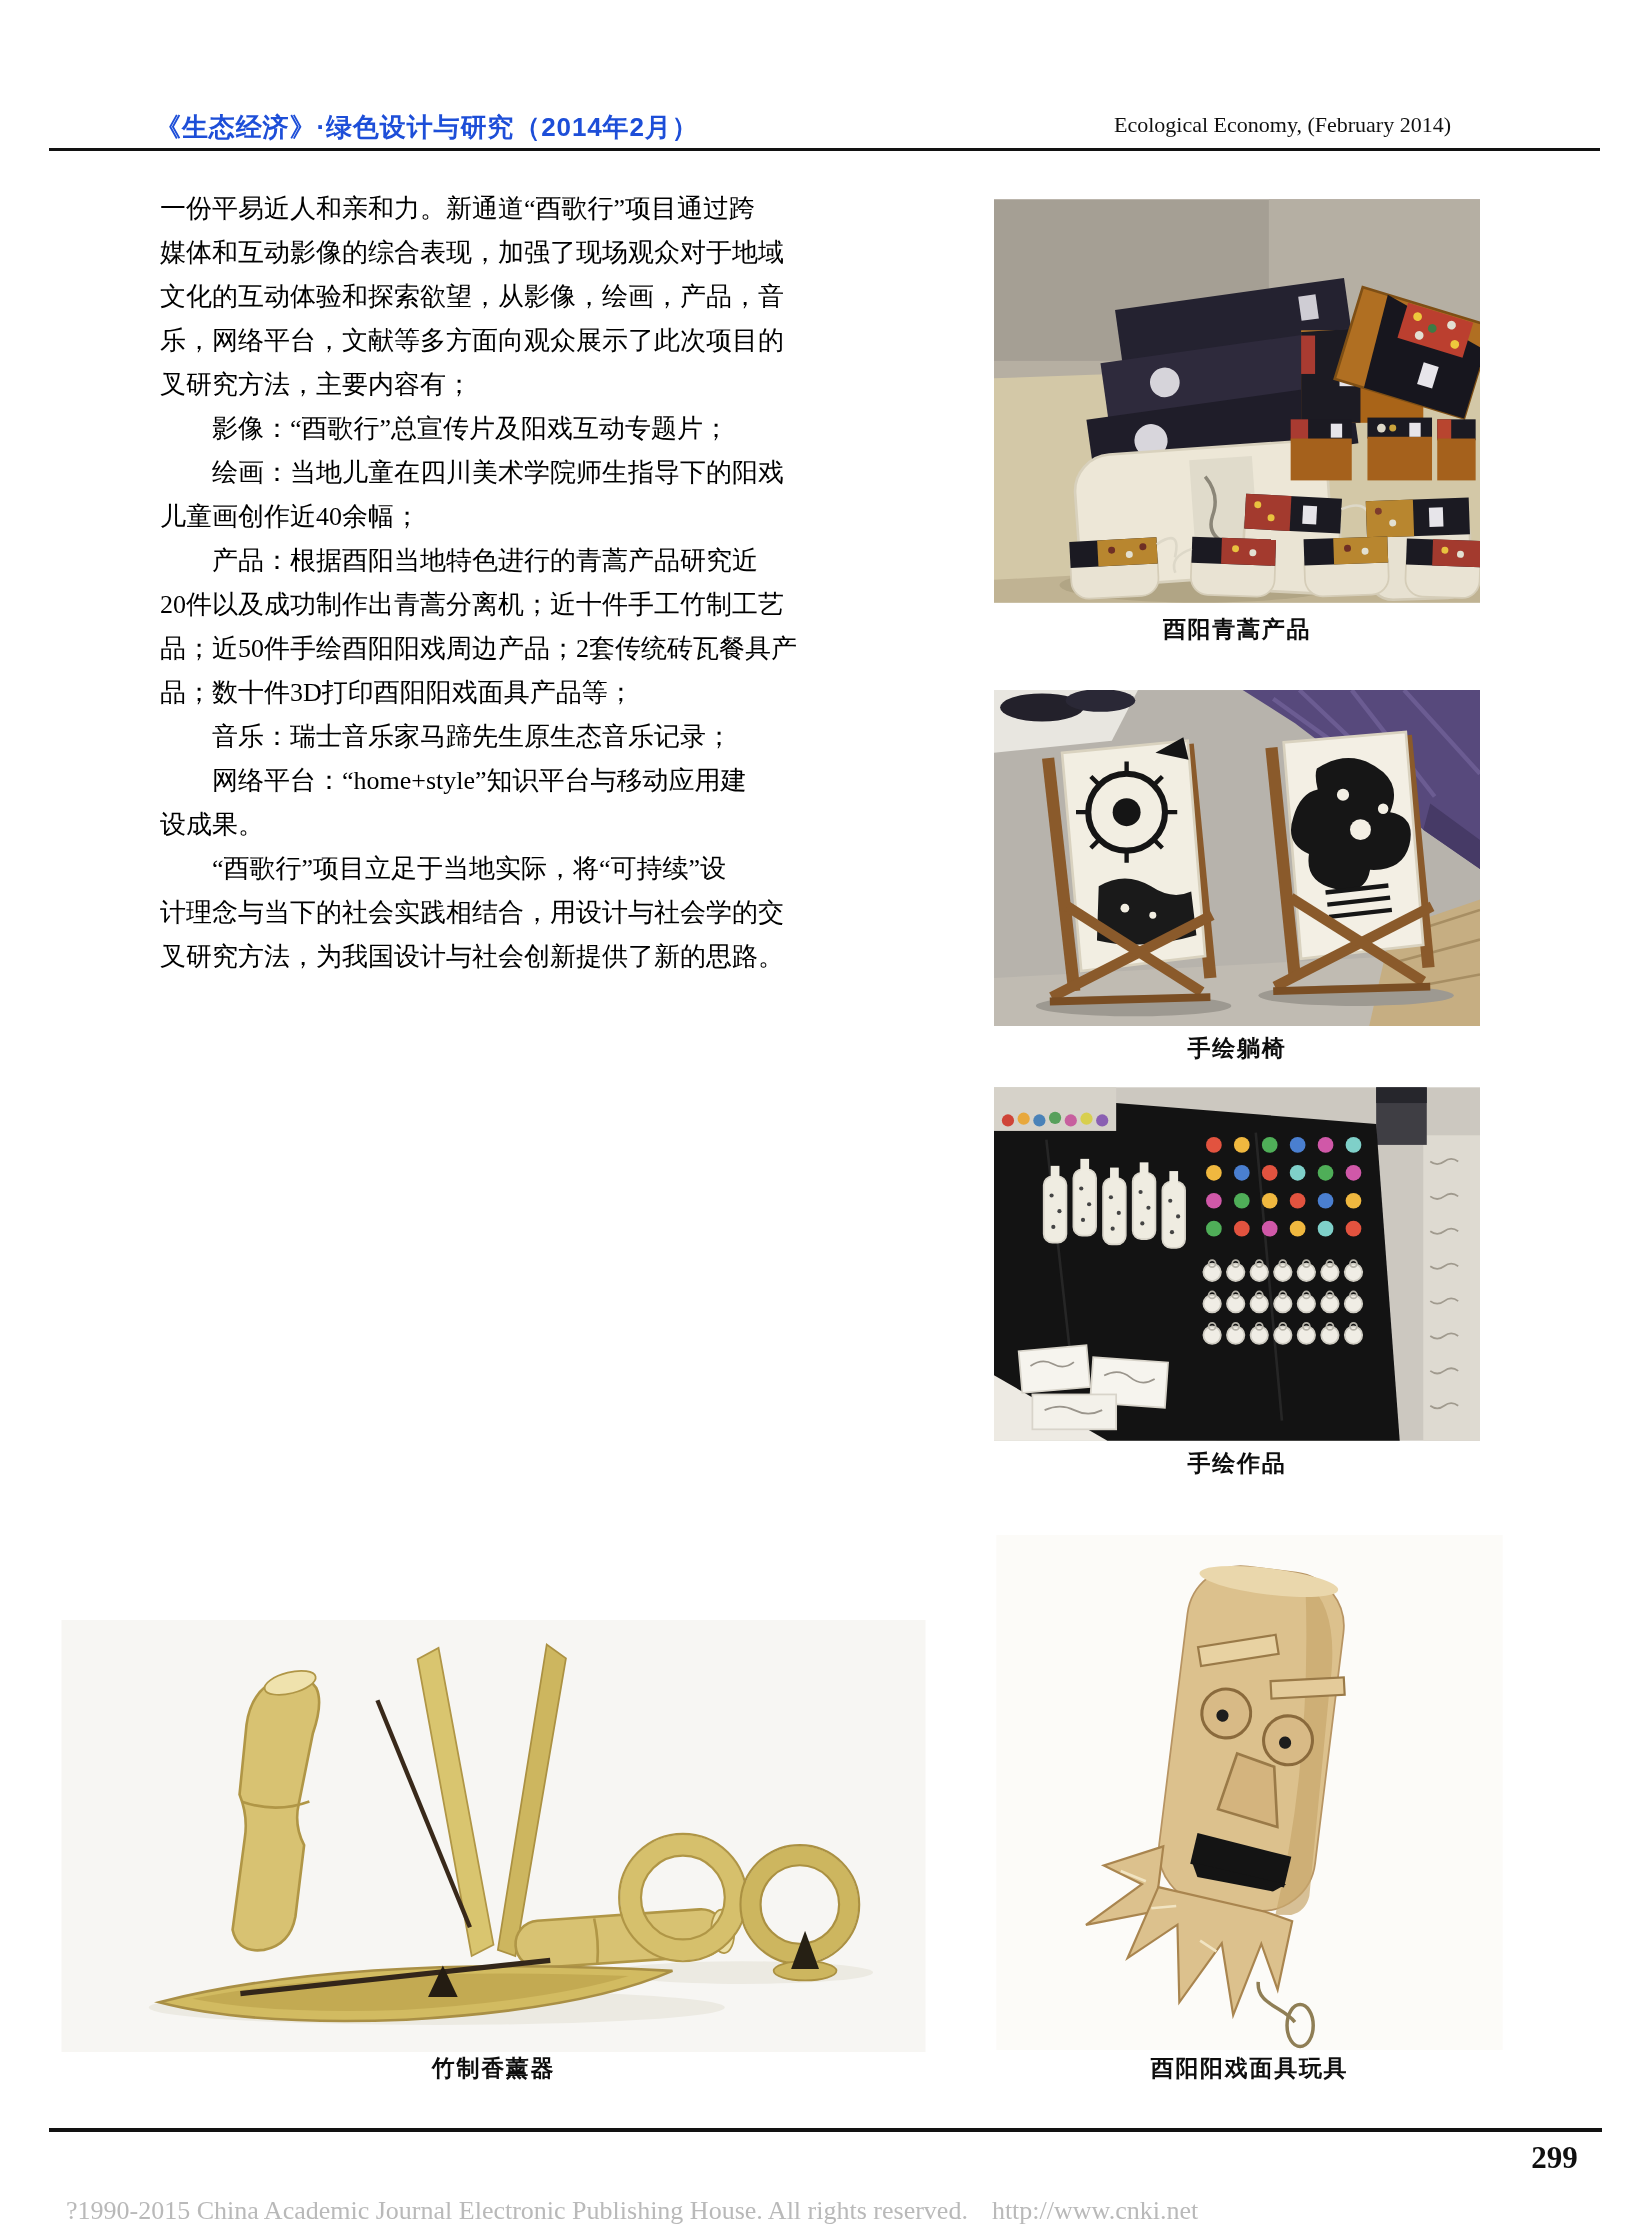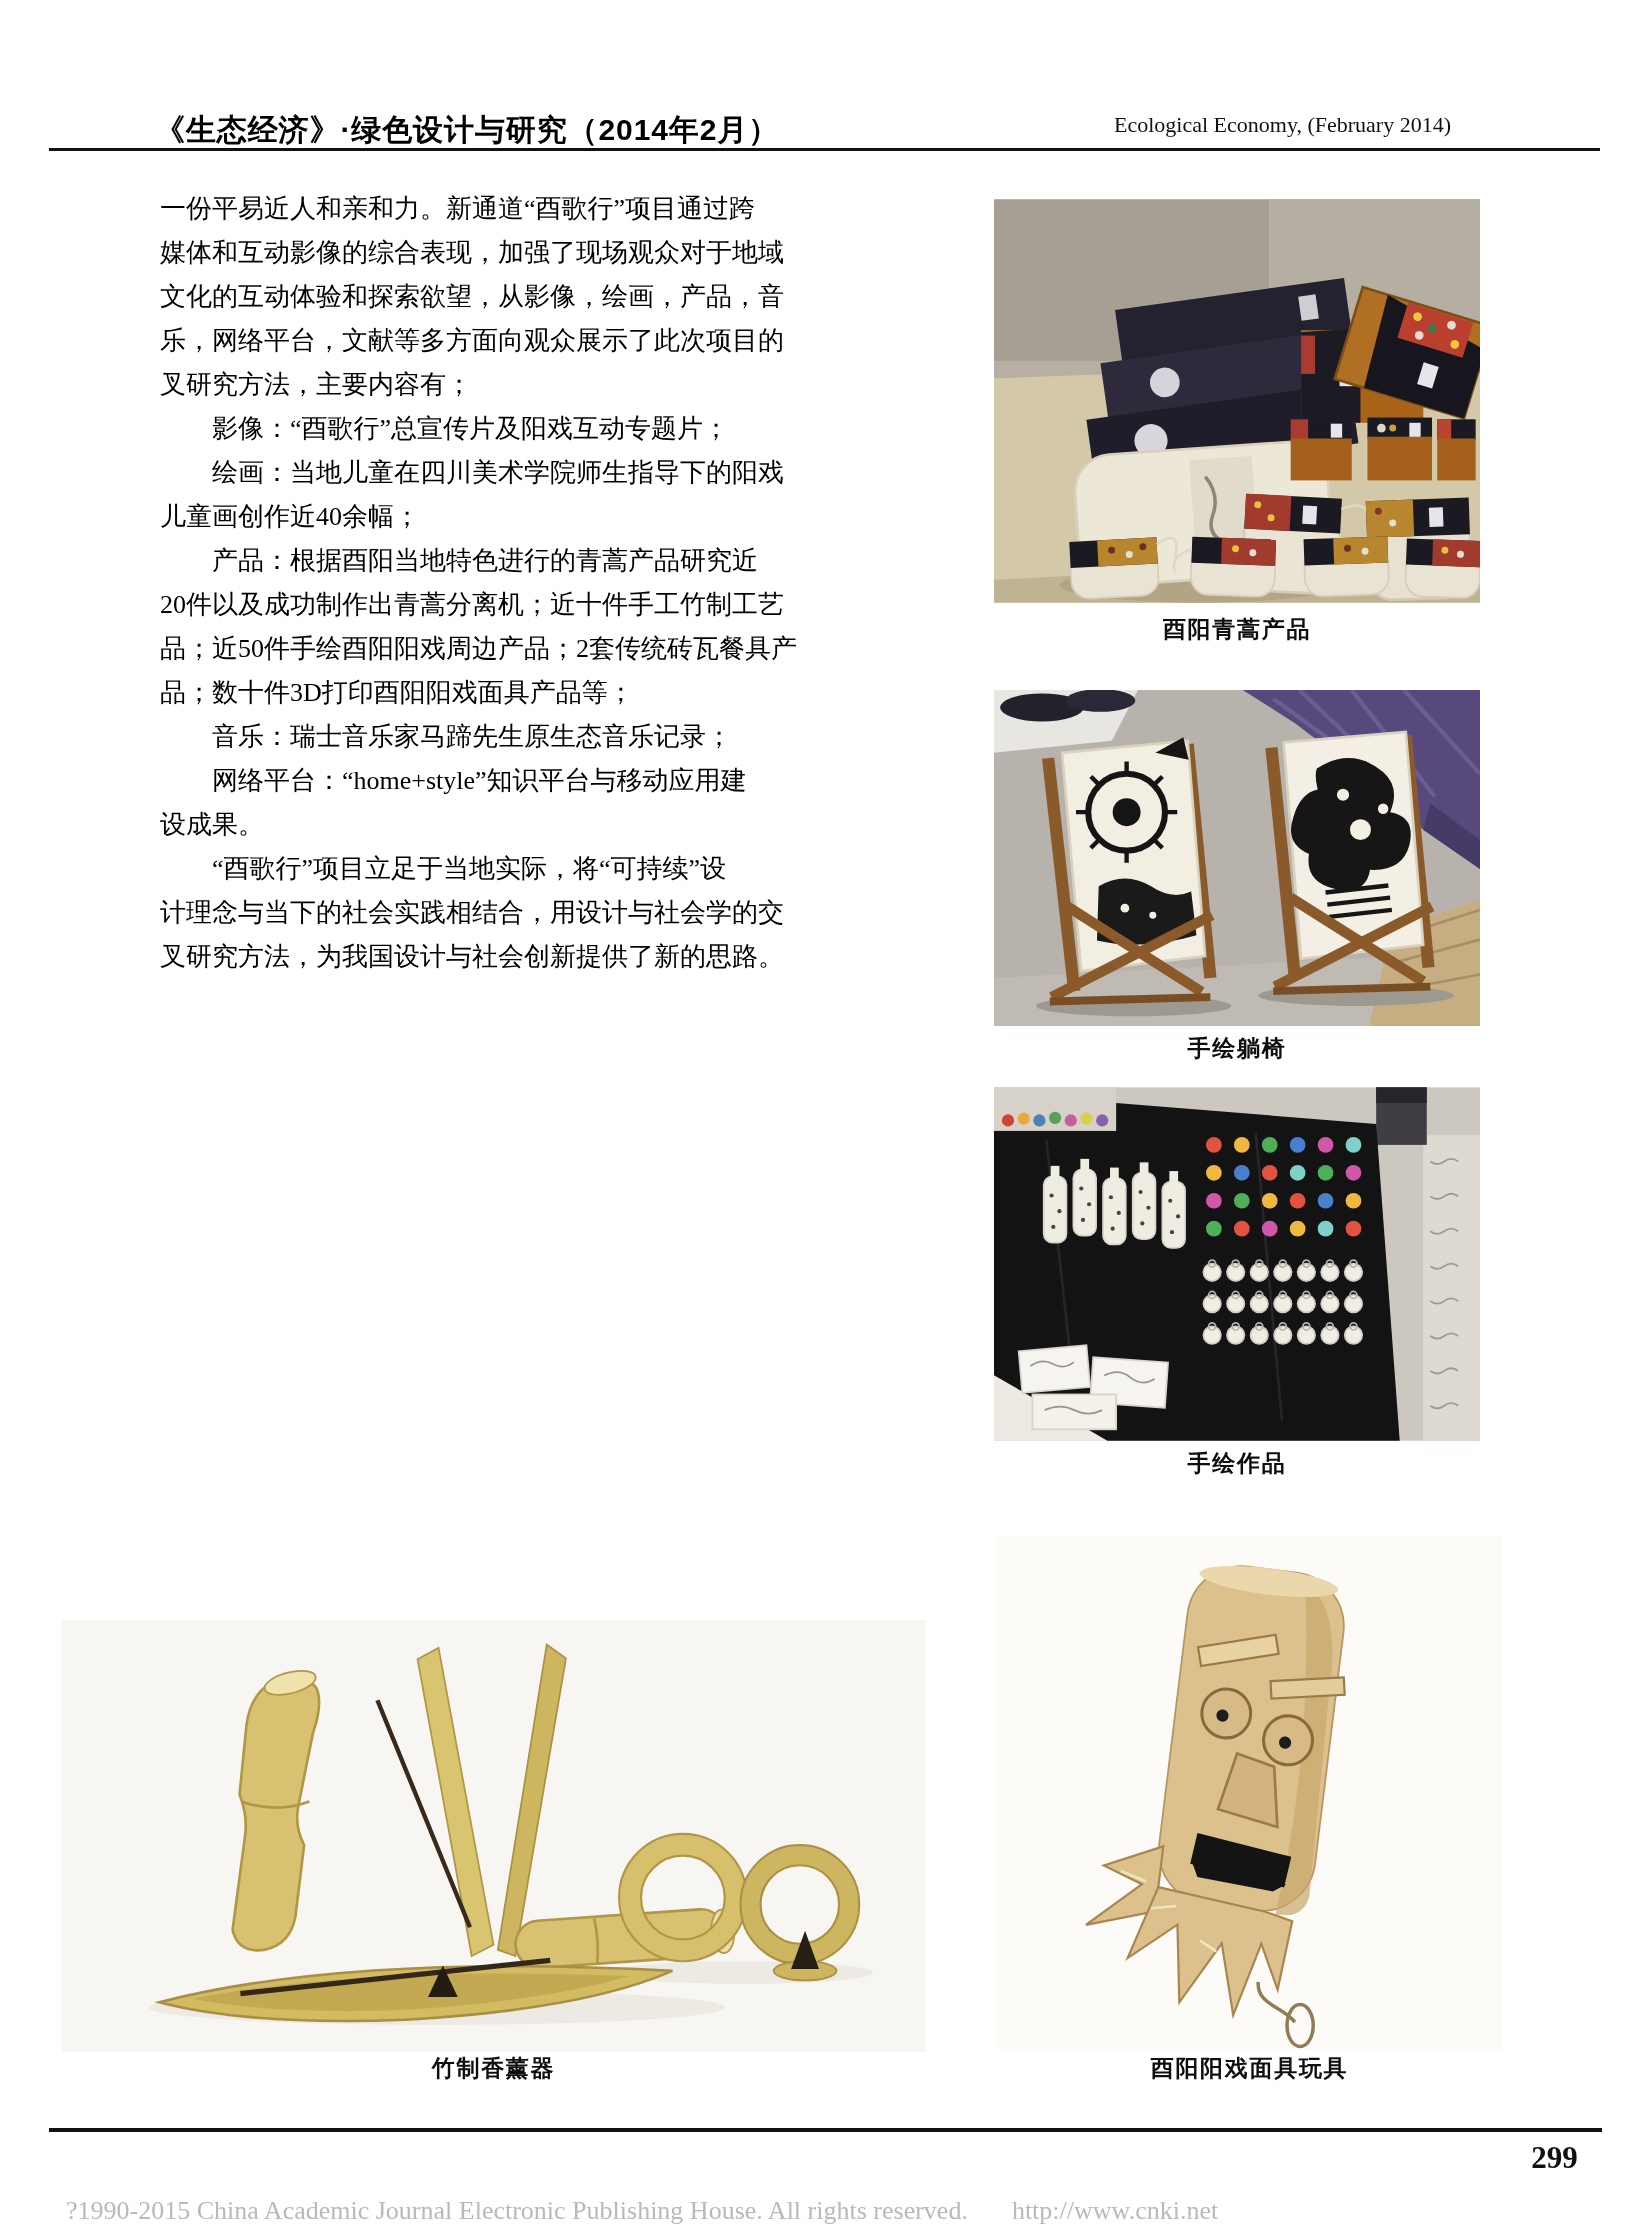--- a/index.html
+++ b/index.html
@@ -2,32 +2,32 @@
 <html style="font-size:14px"><head>
 <meta charset="utf-8">
 <style>
   html,body{margin:0;padding:0;background:#777;}
   .page{position:relative;width:1646px;height:2232px;background:#ffffff;overflow:hidden;
         font-family:"Liberation Serif","DejaVu Serif",serif;color:#151515;}
   .rule{position:absolute;background:#121212;}
   .rule-top{left:49px;top:148px;width:1551px;height:2.6px;}
   .rule-bottom{left:49px;top:2128px;width:1553px;height:3.5px;}
   .header-cn{position:absolute;left:155px;top:110px;font-family:"Liberation Sans","DejaVu Sans",sans-serif;
-             font-weight:bold;font-size:30px;letter-spacing:0.9px;color:#000000;}
+             font-weight:bold;font-size:26px;letter-spacing:0.9px;color:#1d4ed8;}
   .header-en{position:absolute;left:1114px;top:112px;font-size:22px;color:#101010;}
   .article{position:absolute;left:160px;top:187px;width:650px;}
   .tline{height:44px;line-height:44px;font-size:26px;letter-spacing:0px;white-space:pre;color:#000000;}
   .figure{position:absolute;}
   .figure svg{display:block;}
   .caption{position:absolute;text-align:center;font-family:"Liberation Sans","DejaVu Sans",sans-serif;
            font-weight:bold;font-size:23px;color:#0e0e0e;letter-spacing:1.7px;}
   .pagenum{position:absolute;left:1511px;top:2140px;width:87px;text-align:center;
            font-weight:bold;font-size:31px;color:#101010;}
   .footer{position:absolute;left:40px;top:2166px;font-size:26px;color:#b9b9b9;white-space:pre;}
-  .footer .url{margin-left:44px;}
+  .footer .url{margin-left:24px;}
 </style>
 </head>
 <body>
 
 <div class="page">
 
   <div class="header-cn">《生态经济》·绿色设计与研究（2014年2月）</div>
   <div class="header-en">Ecological Economy, (February 2014)</div>
   <div class="rule rule-top"></div>
 

